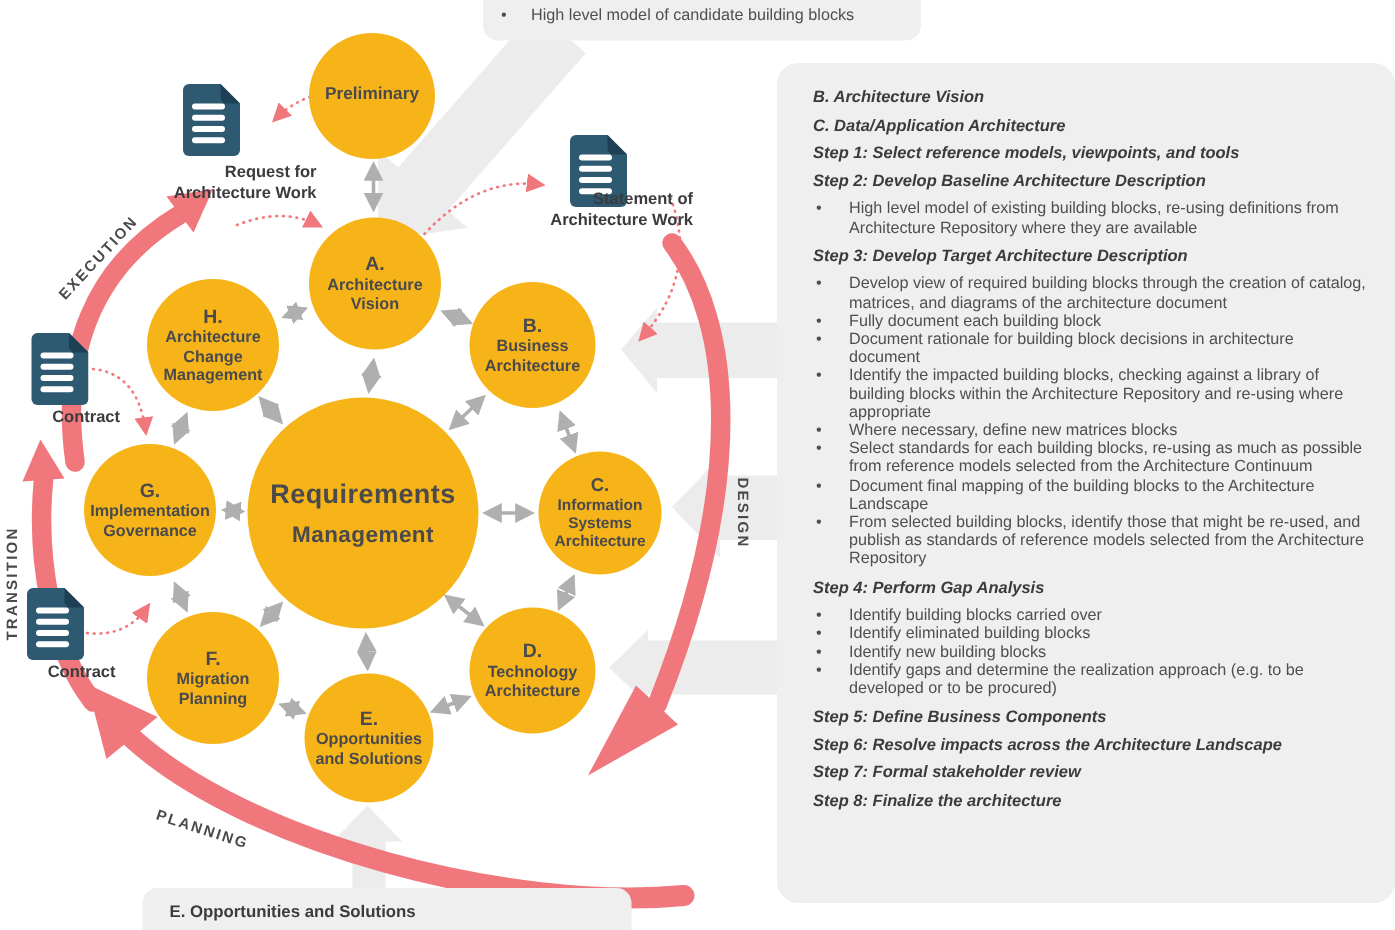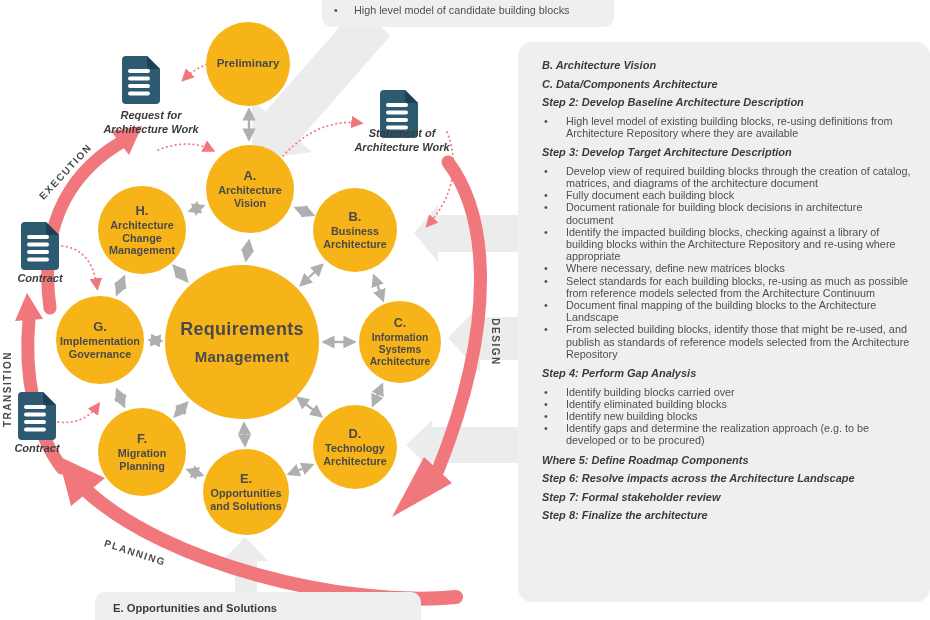--- a/index.html
+++ b/index.html
@@ -15,22 +15,22 @@
   }
   .circle{
     position:absolute;border-radius:50%;background:#F7B418;
     display:flex;flex-direction:column;align-items:center;justify-content:center;
     text-align:center;color:#4a4a4c;font-weight:bold;line-height:1.16;z-index:2;
   }
   .circle .ln{white-space:nowrap;}
   .circle .big{font-size:1.2em;margin-bottom:1px;}
   .doc{position:absolute;z-index:2;}
   .doc-label{
-    position:absolute;z-index:2;text-align:center;color:#3b3b3d;
-    font-weight:bold;font-size:11px;line-height:1.25;font-style:italic;
+    position:absolute;z-index:2;text-align:right;color:#3b3b3d;
+    font-weight:bold;font-size:11px;line-height:1.25;
   }
   .bubble{
     position:absolute;background:#EFEFEF;border-radius:10px;z-index:3;
     color:#4f4f51;
   }
   #top-bubble{left:322px;top:-22px;width:292px;height:49px;padding:26px 10px 0 12px;box-sizing:border-box;}
   #bottom-bubble{left:95px;top:592px;width:326px;height:70px;padding:10px 16px 0 18px;box-sizing:border-box;}
   .brow{display:flex;font-size:10.8px;line-height:12.5px;}
   .brow .dot{width:20px;flex:0 0 20px;}
   #bottom-bubble .bb-title{font-size:11.2px;font-weight:bold;color:#3b3b3d;margin-bottom:8px;}
@@ -114,21 +114,22 @@
 
   <div id="top-bubble" class="bubble">
     <div class="brow">
       <span class="dot">•</span>
       <span>High level model of candidate building blocks</span>
     </div>
   </div>
 
   <div id="panel">
       <div class="p-head">B. Architecture Vision</div>
-      <div class="p-head">C. Data/Components Architecture</div>
+      <div class="p-head">C. Data/Application Architecture</div>
+      <div class="p-head">Step 1: Select reference models, viewpoints, and tools</div>
       <div class="p-head">Step 2: Develop Baseline Architecture Description</div>
       <div class="p-list">
         <div class="p-item">
           <span class="dot">•</span>
           <span>High level model of existing building blocks, re-using definitions from Architecture Repository where they are available</span>
         </div>
       </div>
       <div class="p-head">Step 3: Develop Target Architecture Description</div>
       <div class="p-list">
         <div class="p-item">
@@ -176,21 +177,21 @@
         </div>
         <div class="p-item">
           <span class="dot">•</span>
           <span>Identify new building blocks</span>
         </div>
         <div class="p-item">
           <span class="dot">•</span>
           <span>Identify gaps and determine the realization approach (e.g. to be developed or to be procured)</span>
         </div>
       </div>
-      <div class="p-head">Where 5: Define Roadmap Components</div>
+      <div class="p-head">Step 5: Define Business Components</div>
       <div class="p-head">Step 6: Resolve impacts across the Architecture Landscape</div>
       <div class="p-head">Step 7: Formal stakeholder review</div>
       <div class="p-head">Step 8: Finalize the architecture</div>
     </div>
 
   <div id="bottom-bubble" class="bubble">
     <div class="bb-title">E. Opportunities and Solutions</div>
 
   </div>
 <div class="circle" style="left: 206px; top: 22px; width: 84px; height: 84px; font-size: 11.5px;">

